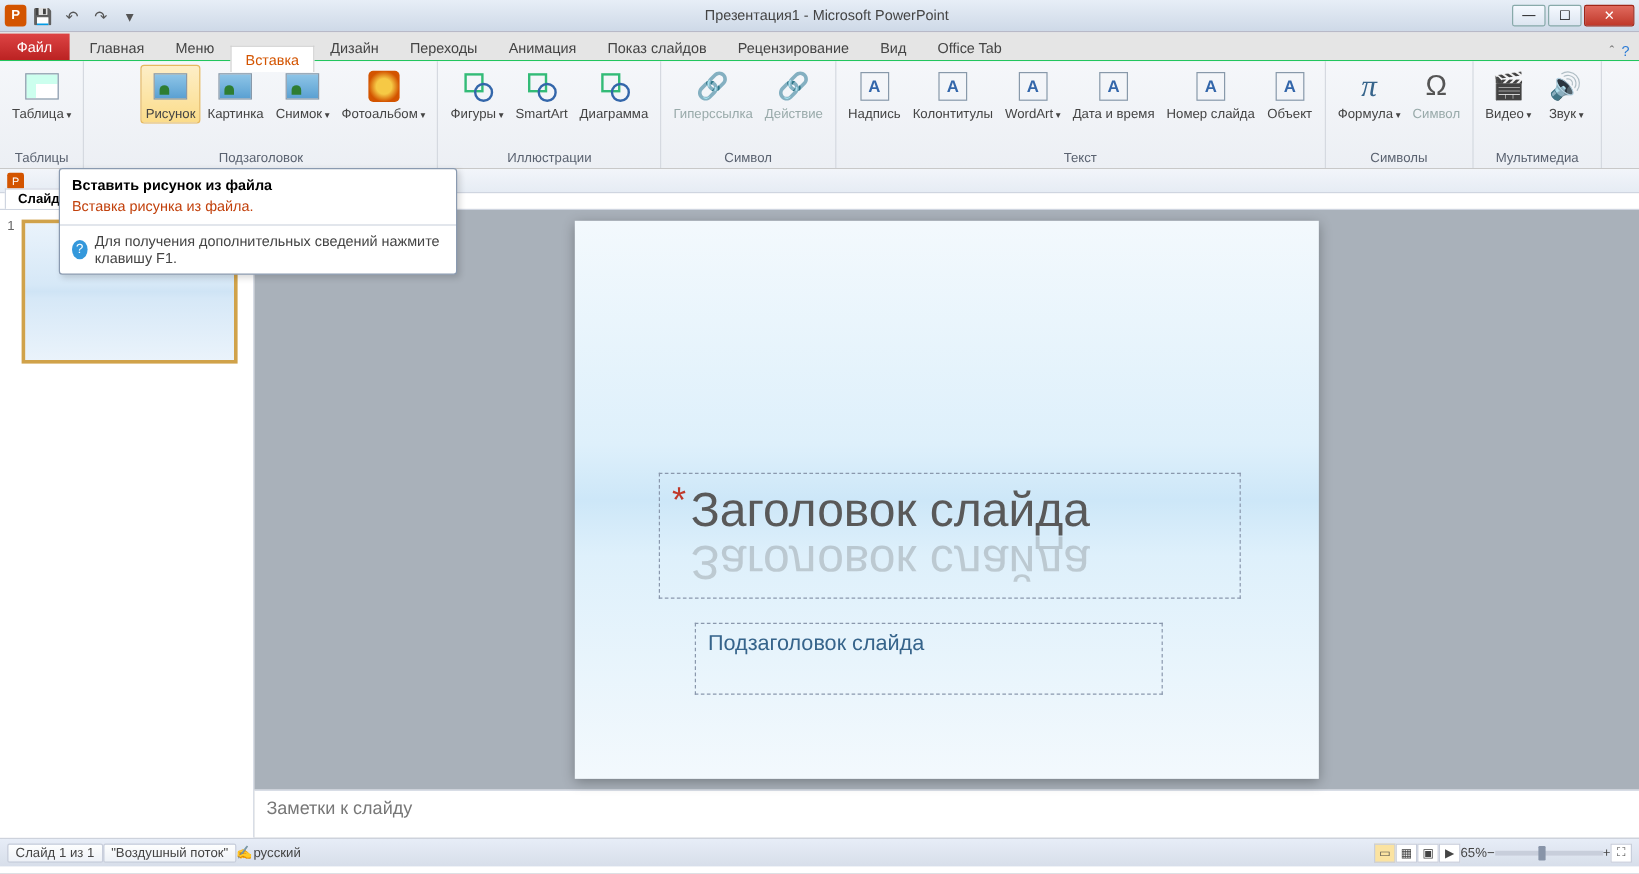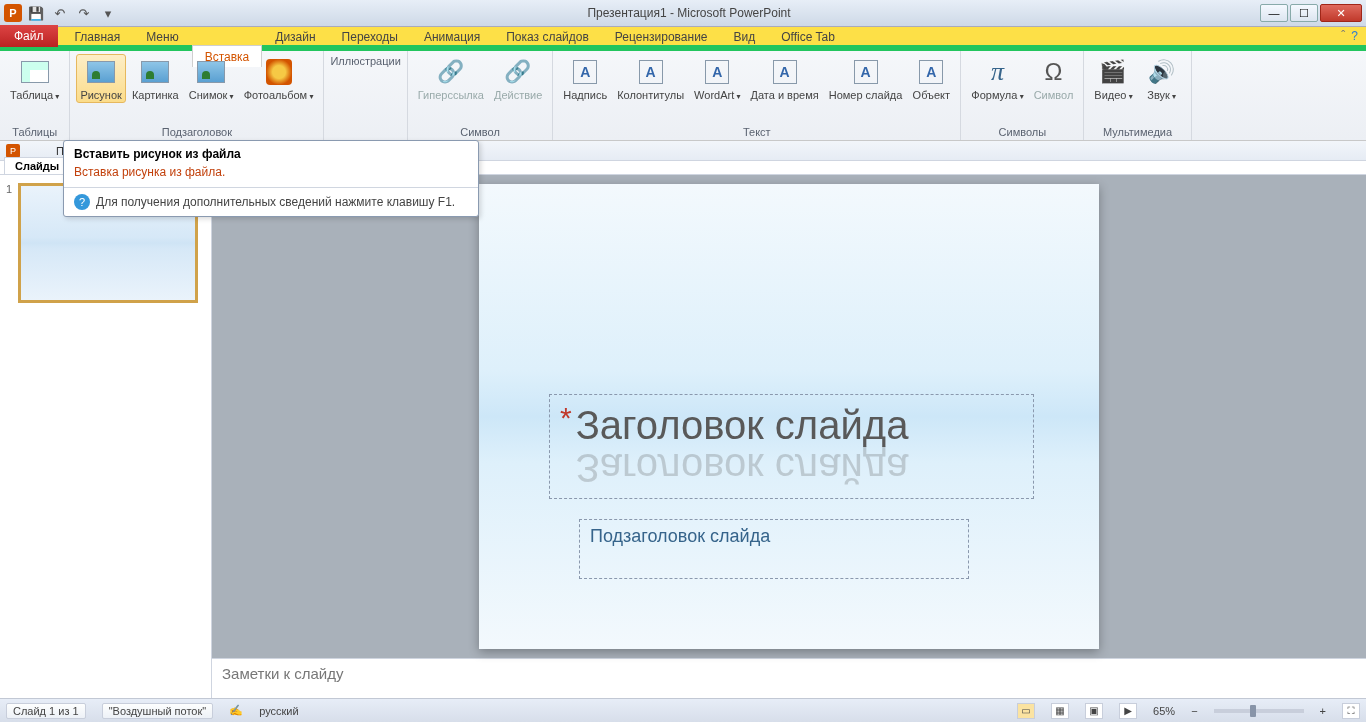--- a/index.html
+++ b/index.html
@@ -9,40 +9,40 @@
 .titlebar { height: 27px; background: linear-gradient(#e7eef7, #ced9e7); display: flex; align-items: center; padding: 0 4px; border-bottom: 1px solid #aab; }
 .qat { display: flex; align-items: center; gap: 4px; }
 .qat .app-icon { width: 18px; height: 18px; background: #d35400; border-radius: 3px; display: flex; align-items: center; justify-content: center; font-size: 11px; font-weight: bold; color: #fff; }
 .qat .qbtn { width: 20px; height: 20px; display: flex; align-items: center; justify-content: center; font-size: 13px; color: #555; }
 .title-text { flex: 1; text-align: center; font-size: 12px; color: #444; }
 .winbtns { display: flex; gap: 2px; }
 .winbtn { width: 28px; height: 18px; border: 1px solid #8aa; border-radius: 2px; display: flex; align-items: center; justify-content: center; font-size: 11px; background: linear-gradient(#f5f9ff,#dce5f0); }
 .winbtn.close { background: linear-gradient(#e06a5e,#c0392b); color: #fff; border-color: #a02618; width: 42px; }
 
 
-.tabs { height: 24px; background: #fde047; display: flex; align-items: center; padding-left: 0; border-bottom: 6px solid #22c55e; }
+.tabs { height: 24px; background: #e5e5e5; display: flex; align-items: flex-end; padding-left: 0; border-bottom: 1px solid #22c55e; }
 .filetab { background: linear-gradient(#d44,#b22); color: #fff; padding: 3px 14px; font-size: 12px; border-radius: 0; margin-right: 4px; height: 22px; display:flex; align-items:center; }
 .tab { padding: 3px 12px; font-size: 12px; color: #444; height: 22px; display:flex; align-items:center; border: 1px solid transparent; border-bottom: none; }
 .tab.active { background: #fff; border-color: #cfcfcf; color: #d35400; position: relative; top:10px;margin-top:20px; }
 .tab-right { margin-left: auto; display:flex; gap:6px; padding-right:8px; }
 .tab-right span { font-size:12px; color:#777; }
 
 
 .ribbon { height: 90px; background: linear-gradient(#f5f7fa,#eceff4); border-bottom: 1px solid #c8c8c8; display: flex; }
 .group { border-right: 1px solid #d5d9e0; display: flex; flex-direction: column; align-items: stretch; padding: 3px 6px 1px 6px; }
 .group-body { display: flex; align-items: flex-start; gap: 2px; flex: 1; }
 .group-label { text-align: center; font-size: 11px; color: #5a6270; padding: 1px 0; }
 .rbtn { display: flex; flex-direction: column; align-items: center; justify-content: flex-start; padding: 2px 4px; border-radius: 3px; cursor: default; min-width: 46px; }
-.rbtn.hover { background: linear-gradient(#fdeec7,#fbdc8a); border: 1px solid #e6b85e; padding: 1px 3px; }
+.rbtn.hover { background: linear-gradient(#fdeec7,#fbdc8a); border: 1px solid #e6b85e; padding: 1px 3px; margin-left: 41px; }
 .rbtn .ico { width: 32px; height: 32px; display: flex; align-items: center; justify-content: center; font-size: 22px; }
 .rbtn .lbl { font-size: 11px; color: #444; text-align: center; line-height: 1.1; margin-top: 1px; }
 .rbtn.disabled .lbl, .rbtn.disabled .ico { color: #9aa; }
 
 
-.tooltip { position: absolute; left: 63px; top: 140px; width: 416px; background: #fff; border: 1px solid #8a9ab0; border-radius: 3px; box-shadow: 2px 2px 5px rgba(0,0,0,.15); z-index: 50; font-size: 12px; }
+.tooltip { position: absolute; left: 49px; top: 140px; width: 332px; background: #fff; border: 1px solid #8a9ab0; border-radius: 3px; box-shadow: 2px 2px 5px rgba(0,0,0,.15); z-index: 50; font-size: 12px; }
 .tooltip .tt-title { font-weight: bold; padding: 6px 10px 2px 10px; }
 .tooltip .tt-body { padding: 2px 10px 8px 10px; color: #c2410c; }
 .tooltip .tt-foot { border-top: 1px solid #d0d6e0; padding: 6px 10px; display: flex; align-items: center; gap: 6px; color: #444; }
 .tooltip .tt-foot .qicon { width:16px; height:16px; border-radius:50%; background:#3498db; color:#fff; display:flex; align-items:center; justify-content:center; font-size:11px; }
 
 
 .docstrip { height: 20px; background: linear-gradient(#f2f5fa,#e6ecf4); border-bottom:1px solid #cfd5e0; display:flex; align-items:center; padding-left:6px; gap:6px; }
 .docstrip .dicon { width:14px; height:14px; background:#d35400; font-size:9px; color:#fff; display:flex; align-items:center; justify-content:center; border-radius:2px;}
 .docstrip .dlabel { font-size:11px; color:#333;margin-left:30px; }
 
@@ -60,21 +60,21 @@
 .canvas-area { flex:1; display:flex; align-items:center; justify-content:center; }
 .slide { width:620px; height:465px; background: linear-gradient(180deg,#f3f9fd 0%, #def0fb 40%, #cde7f8 50%, #def0fb 60%, #f3f9fd 100%); box-shadow: 0 3px 10px rgba(0,0,0,.3); position:relative; }
 .title-ph { position:absolute; left:70px; top:210px; width:485px; height:105px; border:1px dashed #8a98ad; display:flex; align-items:flex-start; padding:8px 10px; }
 .title-ph .star { color:#c0392b; font-size:30px; line-height:1; margin-right:4px; }
 .title-ph .txt { font-size:40px; color:#595959; font-weight:400; position:relative; }
 .title-ph .reflection { position:absolute; top:42px; left:0; transform: scaleY(-1); opacity:.25; font-size:40px; color:#595959; }
 .sub-ph { position:absolute; left:100px; top:335px; width:390px; height:60px; border:1px dashed #8a98ad; padding:6px 10px; font-size:18px; color:#36648b; }
 .notes { height:40px; background:#fff; border-top:1px solid #cfd5e0; padding:6px 10px; font-size:15px; color:#777; }
 
 
-.status { height:24px; background: linear-gradient(#e7edf7,#d7deea); border-top:1px solid #c2c8d4; display:flex; align-items:center; font-size:11px; color:#444; padding:0 6px; gap:16px; }
+.status { height:24px; background: linear-gradient(#e7edf7,#d7deea); border-top:1px solid #c2c8d4; display:flex; align-items:center; font-size:11px; color:#444; padding:0 6px; gap:0; }
 .status .seg { border:1px solid #c8cedb; border-radius:2px; padding:1px 6px; background:linear-gradient(#fdfefe,#edf1f7); }
 .status .spell { width:14px; height:14px; display:inline-flex; align-items:center; justify-content:center; font-size:11px; }
 .status .spacer { flex:1; }
 .status .viewbtn { width:18px; height:16px; border:1px solid #c8cedb; display:flex; align-items:center; justify-content:center; background:#fff; font-size:10px;}
 .status .viewbtn.active { background:#fbe3a1; }
 .status .zoomtrack { width:90px; height:4px; background:#c8cedb; position:relative; }
 .status .zoomtrack::after { content:''; position:absolute; left:40%; top:-4px; width:6px; height:12px; background:#8894a8; border-radius:1px; }
 
 
 .ic-table { width:28px; height:22px; background:linear-gradient(#fff,#fff); border:1px solid #89a; box-shadow: inset 0 8px 0 #cfe, inset 8px 0 0 #cfe; }
@@ -163,20 +163,40 @@
         <div class="rbtn">
           <div class="ico">
             <div class="ic-sun"></div>
           </div>
           <div class="lbl">Фотоальбом<span style="font-size: 8px;"> ▾</span></div>
         </div>
       </div>
       <div class="group-label">Подзаголовок</div>
     </div>
     <div class="group">
+      <div class="group-body">
+        <div class="rbtn">
+          <div class="ico">
+            <div class="ic-shapes"></div>
+          </div>
+          <div class="lbl">Фигуры<span style="font-size: 8px;"> ▾</span></div>
+        </div>
+        <div class="rbtn">
+          <div class="ico">
+            <div class="ic-shapes"></div>
+          </div>
+          <div class="lbl">SmartArt</div>
+        </div>
+        <div class="rbtn">
+          <div class="ico">
+            <div class="ic-shapes"></div>
+          </div>
+          <div class="lbl">Диаграмма</div>
+        </div>
+      </div>
       <div class="group-label">Иллюстрации</div>
     </div>
     <div class="group">
       <div class="group-body">
         <div class="rbtn disabled">
           <div class="ico">
             <div class="ic-link">🔗</div>
           </div>
           <div class="lbl">Гиперссылка</div>
         </div>

